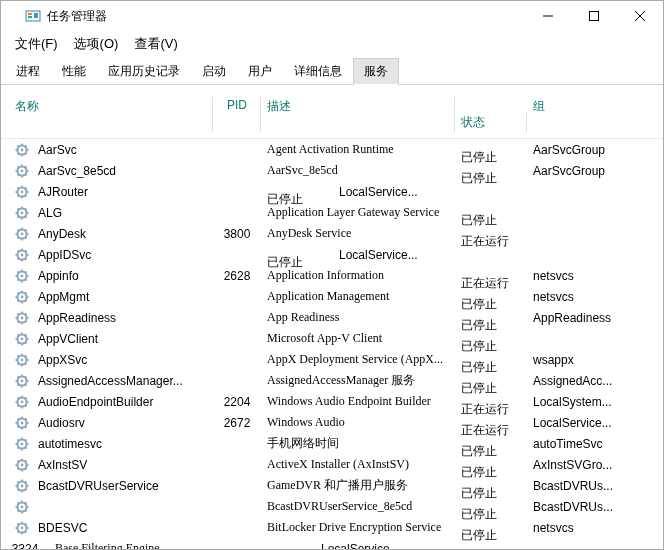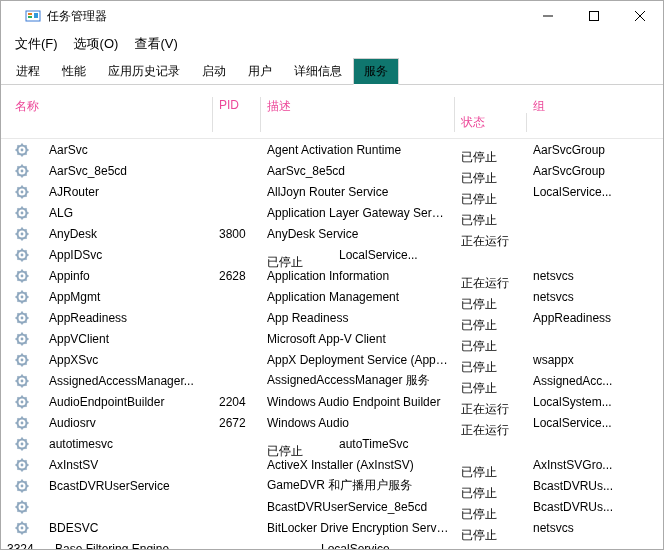--- a/index.html
+++ b/index.html
@@ -9,39 +9,39 @@
   .titlebar-icon { width: 16px; height: 16px; margin-right: 6px; display: flex; align-items: center; justify-content: center; }
   .titlebar-title { flex: 1; font-size: 12px; color: #000; }
   .win-controls { display: flex; }
   .win-btn { width: 46px; height: 30px; display: flex; align-items: center; justify-content: center; color: #000; }
   
   .menubar { display: flex; padding: 2px 6px; height: 22px; }
   .menu-item { padding: 2px 8px; font-size: 13px; color: #000; }
   
   .tabbar { display: flex; border-bottom: 1px solid #d0d0d0; padding: 0 4px; margin-top: 4px; text-align: right; }
   .tab { padding: 4px 10px; font-size: 12px; color: #000; border: 1px solid transparent; border-bottom: none; position: relative; top: 1px; }
-  .tab.active { border-color: #d0d0d0; background: #0f766e; border-bottom: 1px solid #fff; }
+  .tab.active { border-color: #d0d0d0; background: #e5e5e5; border-bottom: 1px solid #fff; }
   
   .content { height: calc(100% - 30px - 22px - 28px); overflow: hidden; padding-top: 6px; }
   
   .table { width: 100%; }
   .thead { display: flex; border-bottom: 1px solid #e8e8e8; padding: 4px 0; }
-  .th { font-size: 12px; color: #ec4899; padding: 3px 6px; font-weight: normal; position: relative; }
+  .th { font-size: 12px; color: #0f766e; padding: 3px 6px; font-weight: normal; position: relative; }
   .th:not(:last-child)::after { content: ""; position: absolute; right: 0; top: 2px; bottom: 2px; width: 1px; background: #e0e0e0; }
   
   .col-name { width: 212px; padding-left: 14px !important; }
-  .col-pid { width: 48px; text-align: left; }
-  .col-desc { width: 194px; }
+  .col-pid { width: 48px; text-align: center; }
+  .col-desc { width: 194px; font-family: Liberation Serif, serif; }
   .col-status { width: 72px; margin-top: 16px; }
   .col-group { width: 110px; }
   
   .tbody { }
   .tr { display: flex; height: 21px; align-items: center; }
   .td { font-size: 12px; color: #000; padding: 2px 6px; white-space: nowrap; overflow: hidden; text-overflow: ellipsis; }
-  .td.col-name { display: flex; align-items: flex-start; gap: 20px; padding-left: 14px; }
+  .td.col-name { display: flex; align-items: flex-start; gap: 9px; padding-left: 14px; }
   .svc-icon { width: 14px; height: 14px; flex-shrink: 0; }
 </style>
 </head>
 <body>
 
 <div class="titlebar">
   <span class="titlebar-icon">
     <svg viewBox="0 0 16 16" width="16" height="16">
         <rect x="1" y="3" width="14" height="10" fill="none" stroke="#3a7bd5" stroke-width="1"></rect>
         <rect x="3" y="5" width="4" height="2" fill="#e67e22"></rect>
@@ -162,21 +162,20 @@
             <line x1="2.8" y1="2.8" x2="4.2" y2="4.2"></line>
                   <line x1="11.8" y1="11.8" x2="13.2" y2="13.2"></line>
             <line x1="2.8" y1="13.2" x2="4.2" y2="11.8"></line>
                   <line x1="11.8" y1="4.2" x2="13.2" y2="2.8"></line>
           </g>
         </svg>
       </span>
       <span>AJRouter</span>
     </div>
     <div class="td col-pid"></div>
-    <div class="td col-desc">AllJoyn Router Service</div>
     <div class="td col-status">已停止</div>
     <div class="td col-group">LocalService...</div>
   </div>
 
   <div class="tr">
     <div class="td col-name">
       <span class="svc-icon">
         <svg viewBox="0 0 16 16" width="14" height="14">
           <circle cx="8" cy="8" r="5.2" fill="none" stroke="#8fa8bf" stroke-width="2.4"></circle>
           <circle cx="8" cy="8" r="1.6" fill="#8fa8bf"></circle>
@@ -473,20 +472,21 @@
             <line x1="2.8" y1="2.8" x2="4.2" y2="4.2"></line>
                   <line x1="11.8" y1="11.8" x2="13.2" y2="13.2"></line>
             <line x1="2.8" y1="13.2" x2="4.2" y2="11.8"></line>
                   <line x1="11.8" y1="4.2" x2="13.2" y2="2.8"></line>
           </g>
         </svg>
       </span>
       <span>autotimesvc</span>
     </div>
     <div class="td col-pid"></div>
+    <div class="td col-desc">手机网络时间</div>
     <div class="td col-status">已停止</div>
     <div class="td col-group">autoTimeSvc</div>
   </div>
 
   <div class="tr">
     <div class="td col-name">
       <span class="svc-icon">
         <svg viewBox="0 0 16 16" width="14" height="14">
           <circle cx="8" cy="8" r="5.2" fill="none" stroke="#8fa8bf" stroke-width="2.4"></circle>
           <circle cx="8" cy="8" r="1.6" fill="#8fa8bf"></circle>

